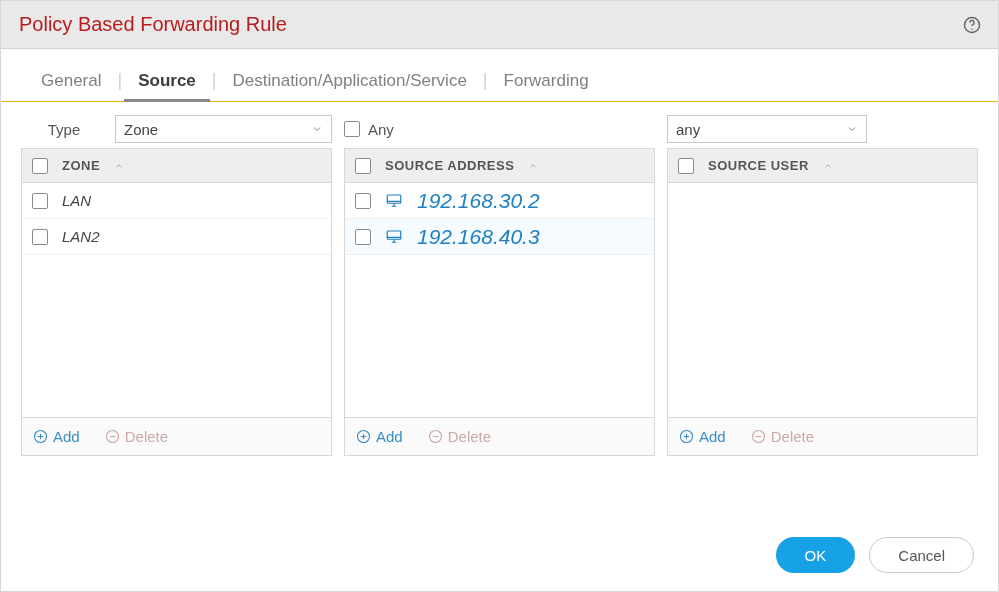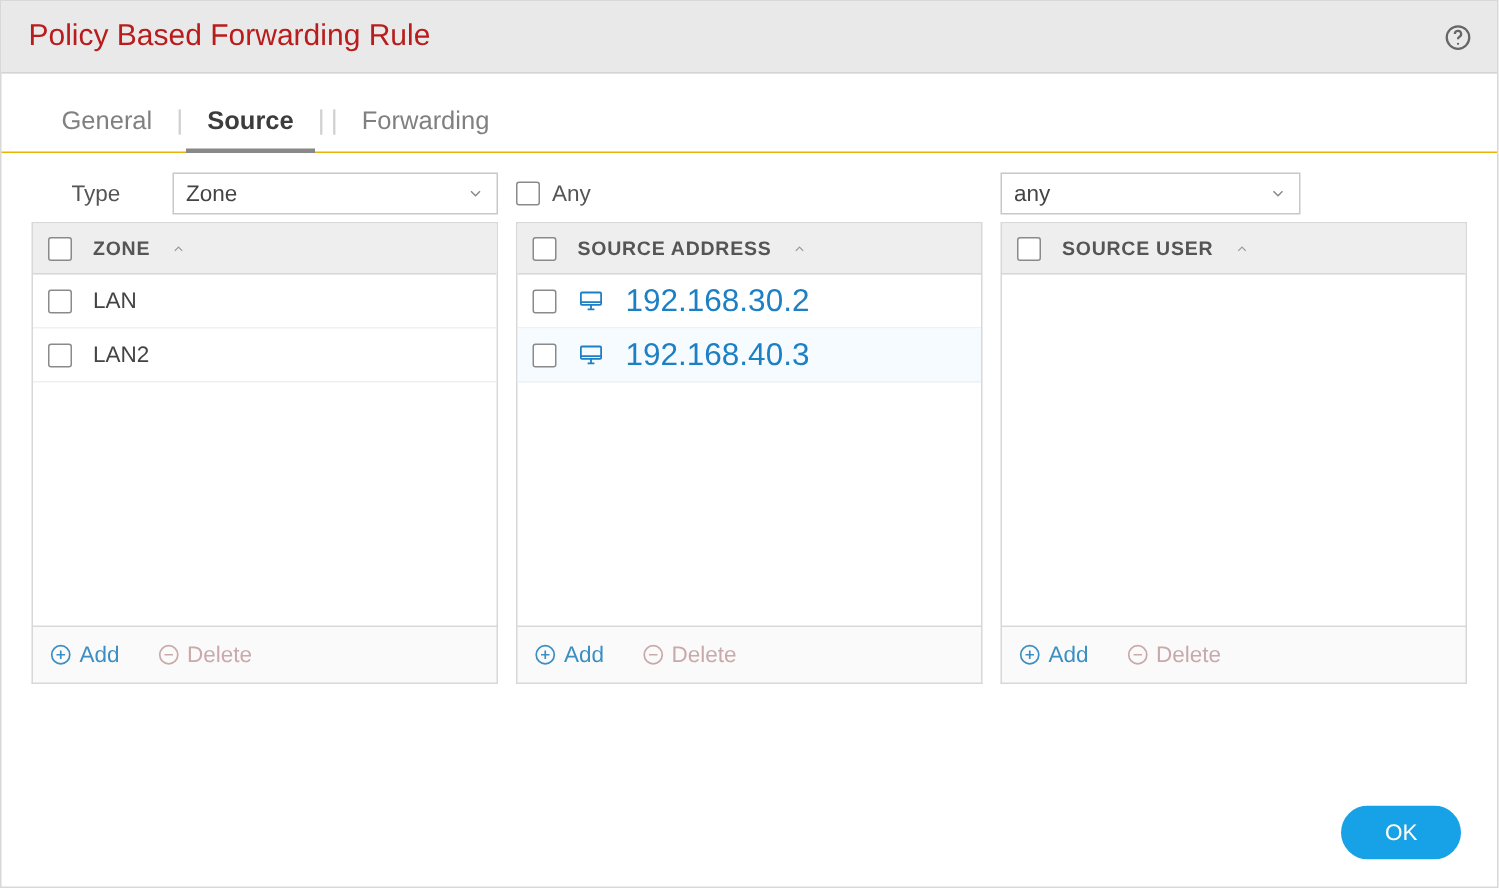--- a/index.html
+++ b/index.html
@@ -20,21 +20,21 @@
   .select .chev { color: #888; }
   .columns { display: flex; gap: 12px; }
   .col { flex: 1; display: flex; flex-direction: column; }
   .above-table { height: 30px; display: flex; align-items: center; gap: 8px; margin-bottom: 4px; }
   .checkbox { width: 16px; height: 16px; border: 1.5px solid #8a8a8a; border-radius: 2px; background: #fff; display: inline-block; flex-shrink: 0; cursor: pointer; }
   .table { border: 1px solid #d8d8d8; display: flex; flex-direction: column; height: 270px; }
   .thead { background: #eeeeee; height: 34px; display: flex; align-items: center; padding: 0 10px; gap: 14px; border-bottom: 1px solid #d8d8d8; }
   .th-label { font-size: 13px; font-weight: 600; letter-spacing: 0.5px; color: #555; text-transform: uppercase; }
   .sort-caret { color: #999; font-size: 11px; }
   .tbody { flex: 1; overflow: auto; }
-  .row { height: 36px; display: flex; align-items: center; padding: 0 10px; gap: 14px; border-bottom: 1px solid #f0f0f0; }
+  .row { height: 36px; display: flex; align-items: center; padding: 0 10px; gap: 14px; border-bottom: 1px solid #f0f0f0; font-style: italic; }
   .row.alt { background: #f5fbff; }
   .cell-text { color: #444; font-size: 15px; }
   .cell-link { color: #1d7fc4; font-size: 21px; cursor: pointer; }
   .host-icon { width: 18px; height: 18px; color: #1d7fc4; flex-shrink: 0; }
   .table-footer { height: 38px; border: 1px solid #d8d8d8; border-top: none; background: #fafafa; display: flex; align-items: center; padding: 0 10px; gap: 24px; }
   .footer-btn { display: inline-flex; align-items: center; gap: 4px; cursor: pointer; font-size: 15px; }
   .footer-btn.add { color: #3b8fc2; }
   .footer-btn.delete { color: #c9a9a9; }
   .circ-icon { width: 17px; height: 17px; }
   .negate-row { height: 30px; display: flex; align-items: center; gap: 8px; margin-top: 8px; padding-left: 2px; }
@@ -55,20 +55,21 @@
       <path d="M9.5 9.2a2.5 2.5 0 1 1 3.5 2.3c-.9.5-1 1-1 1.8"></path>
       <circle cx="12" cy="17" r="0.9" fill="currentColor" stroke="none"></circle>
     </svg>
   </div>
 
   <div class="tabs">
     <div class="tab">General</div>
     <div class="tab-sep">|</div>
     <div class="tab active" style="position:relative;">Source</div>
     <div class="tab-sep">|</div>
+    <div class="tab">Destination/Application/Service</div>
     <div class="tab-sep">|</div>
     <div class="tab">Forwarding</div>
   </div>
 
   <div class="content">
     <div class="columns">
 
       <div class="col">
         <div class="type-row above-table">
           <div class="type-label">Type</div>
@@ -203,15 +204,16 @@
             <span>Delete</span>
           </span>
         </div>
       </div>
 
     </div>
   </div>
 
   <div class="dialog-footer">
     <div class="btn btn-primary">OK</div>
+    <div class="btn btn-secondary">Cancel</div>
   </div>
 
 </div>
 
 </body></html>

